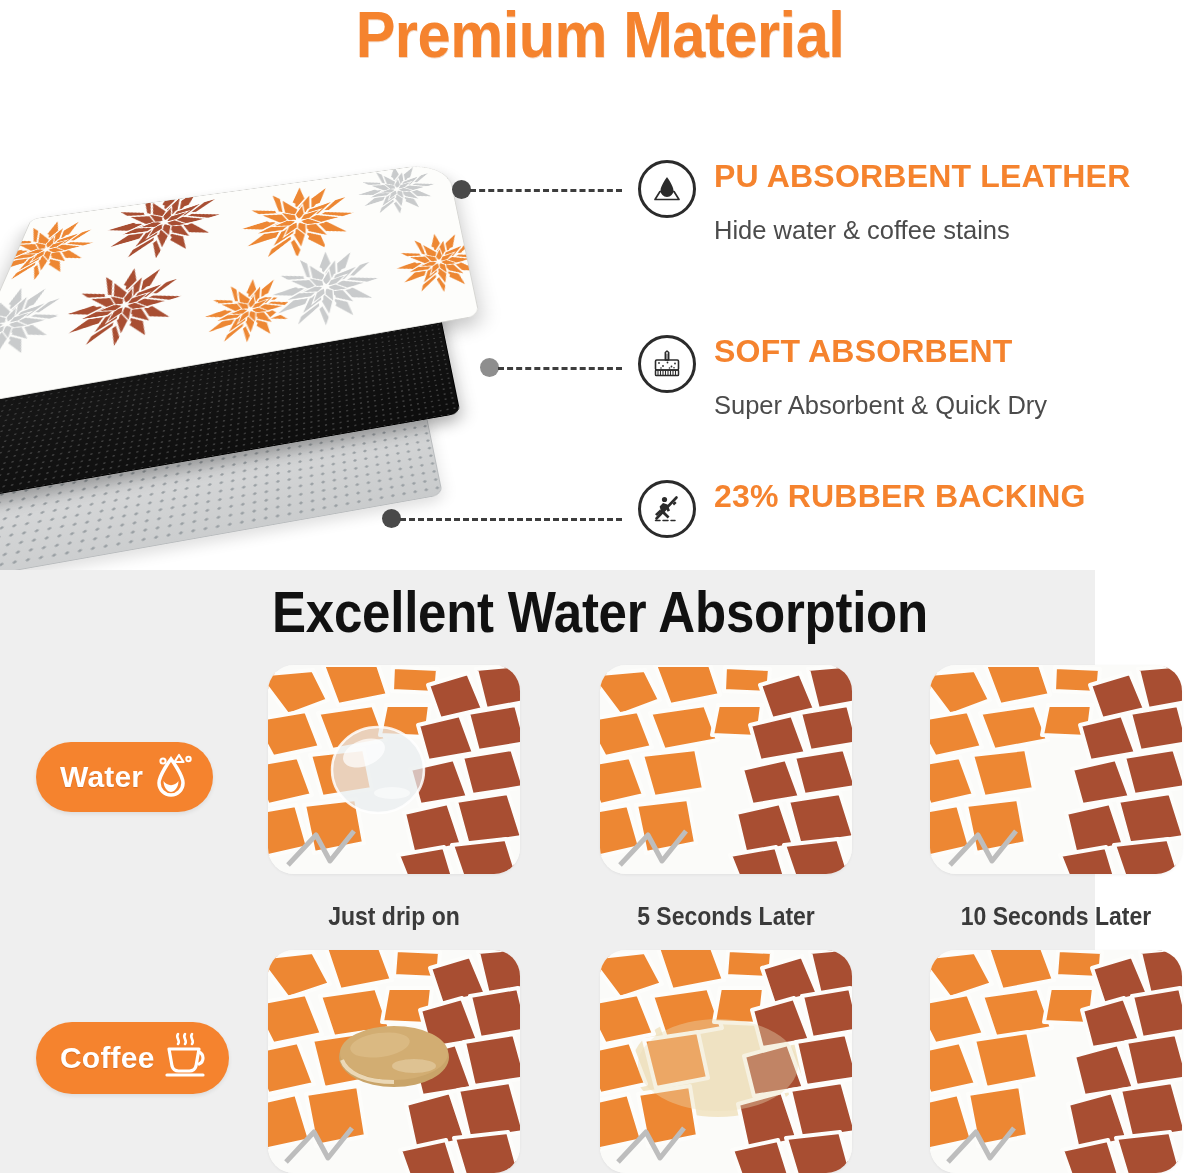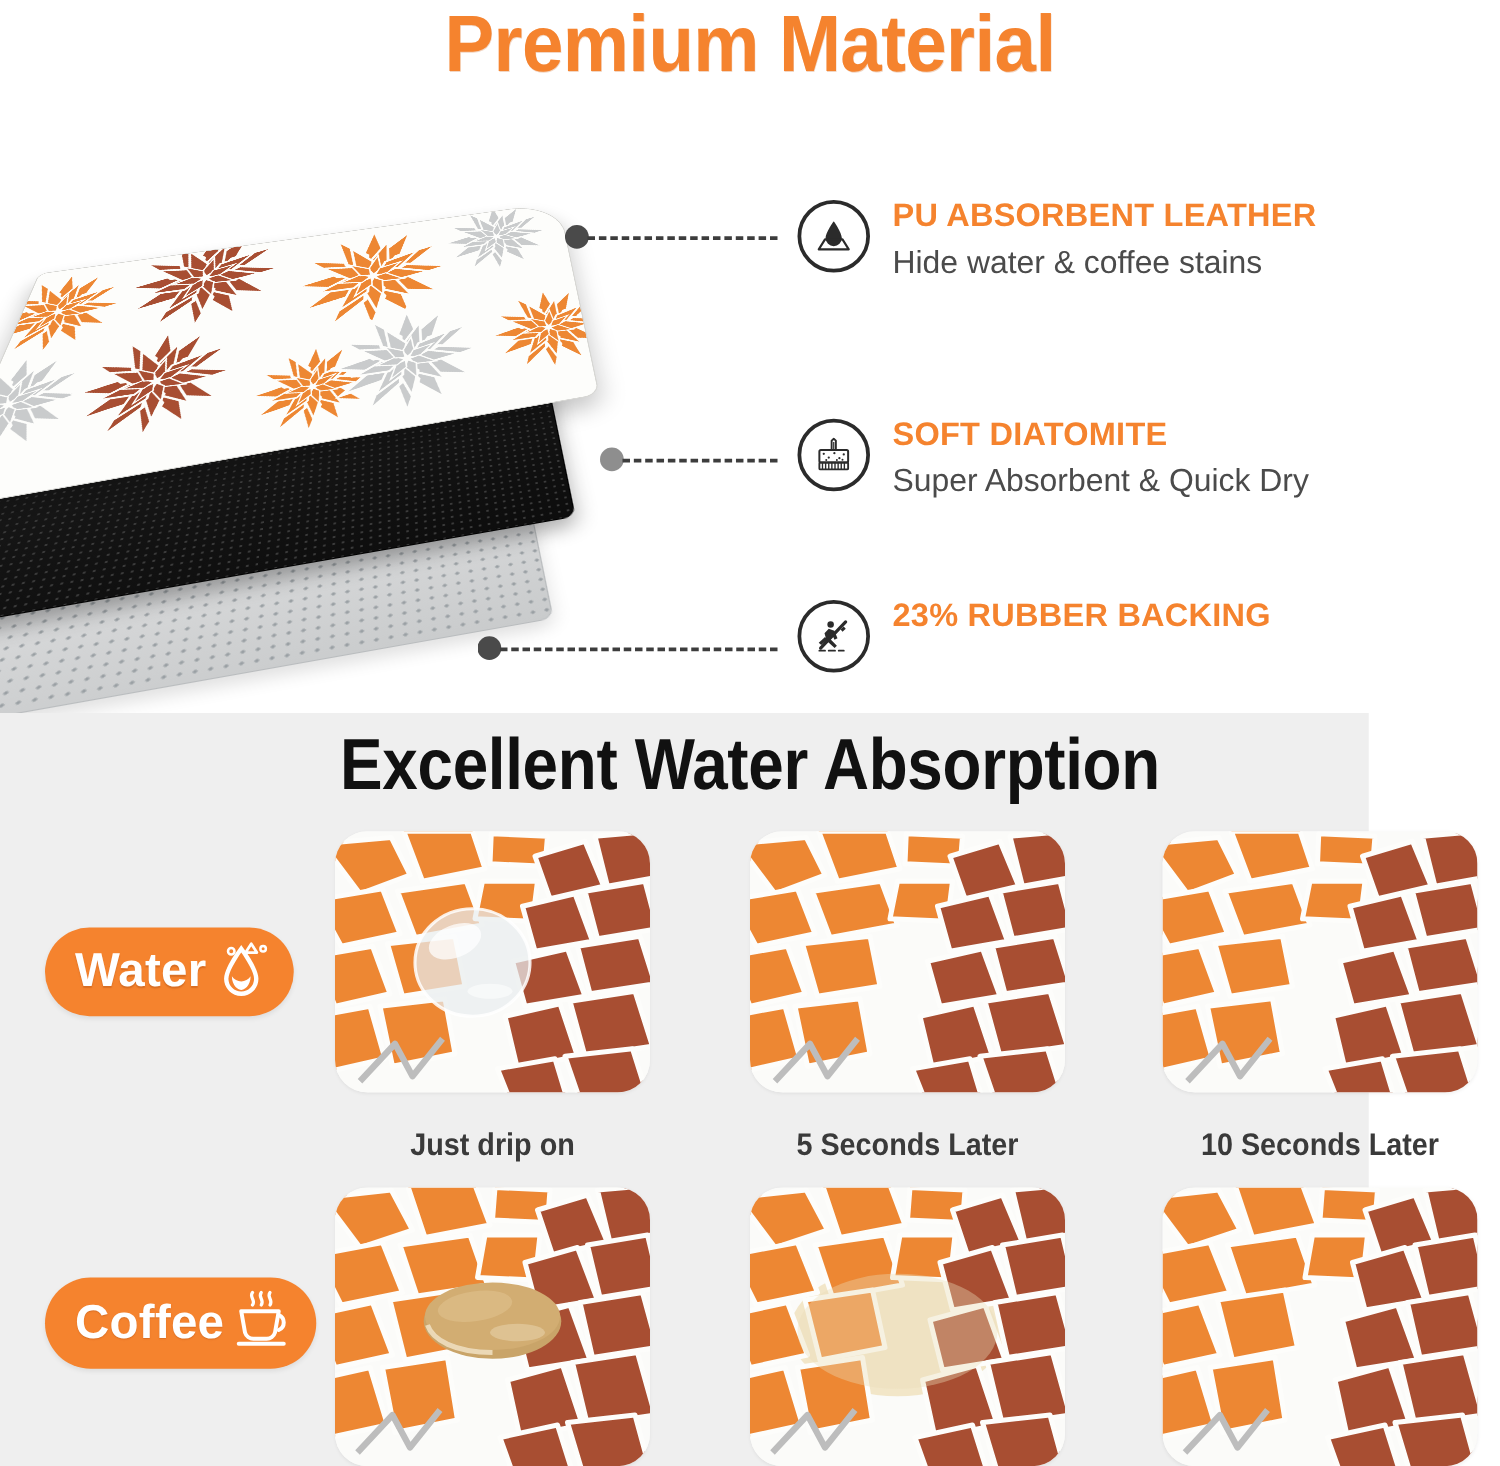--- a/index.html
+++ b/index.html
@@ -104,32 +104,32 @@
     flex: 0 0 58px;
     border: 3.5px solid #2b2b2b;
     border-radius: 50%;
     display: flex; align-items: center; justify-content: center;
     background: #fff;
     margin-top: 2px;
   }
   .feat-icon svg { display: block; }
   .feat-text { padding-top: 0px; }
   .feat-title {
-    font-size: 26px;
+    font-size: 32px;
     font-weight: bold;
     color: #F5832E;
     letter-spacing: 0.2px;
     line-height: 1.14;
     white-space: nowrap;
   }
   .feat-sub {
     font-size: 25.5px;
     color: #4b4b4b;
     line-height: 1.25;
-    margin-top: 7px;
+    margin-top: 21px;
     white-space: nowrap;
   }
 
   
   .section-absorb {
     position: absolute;
     left: 0; top: 570px;
     width: 1095px; height: 603px;
     background: #efefef;
   }
@@ -148,21 +148,21 @@
     position: absolute;
     display: inline-flex;
     align-items: center;
     gap: 6px;
     background: #F5832E;
     border-radius: 40px;
     padding: 9px 20px 9px 24px;
     box-shadow: 0 2px 4px rgba(0,0,0,0.08);
   }
   .badge-label {
-    font-size: 38px;
+    font-size: 30px;
     font-weight: bold;
     color: #ffffff;
     letter-spacing: 0.2px;
     text-shadow: 0 1px 1px rgba(160,70,15,0.35);
   }
   .badge-icon { display: block; }
 
   .tile {
     position: absolute;
     border-radius: 26px;
@@ -297,21 +297,21 @@
             <line x1="18" y1="23.4" x2="18" y2="28.1"></line>
               <line x1="20.5" y1="23.4" x2="20.5" y2="28.1"></line>
             <line x1="23" y1="23.4" x2="23" y2="28.1"></line>
               <line x1="25.5" y1="23.4" x2="25.5" y2="28.1"></line>
           </g>
           <path d="M15.3 5.5 L17 4 L18.7 5.5 L18.7 13 L15.3 13 Z" fill="none" stroke="#2b2b2b" stroke-width="1.5" stroke-linejoin="round"></path>
           <line x1="17" y1="6.5" x2="17" y2="12.5" stroke="#2b2b2b" stroke-width="1"></line>
         </svg>
       </div>
       <div class="feat-text">
-        <div class="feat-title">SOFT DIATOMITE</div>
+        <div class="feat-title">SOFT ABSORBENT</div>
         <div class="feat-sub">Super Absorbent &amp; Quick Dry</div>
       </div>
     </div>
 
     <div class="feature" style="left:638px; top:478px;">
       <div class="feat-icon">
         <svg width="36" height="36" viewBox="0 0 36 36">
           <g fill="#2b2b2b">
             <circle cx="15.5" cy="8.5" r="2.6"></circle>
             <path d="M14 12 L18.5 13.5 L21 19.5 L18.6 20.7 L16.6 16.6 L15 20 L20.5 25.5 L18.7 27.4 L12.3 21.6 L10.6 15.5 Z"></path>

